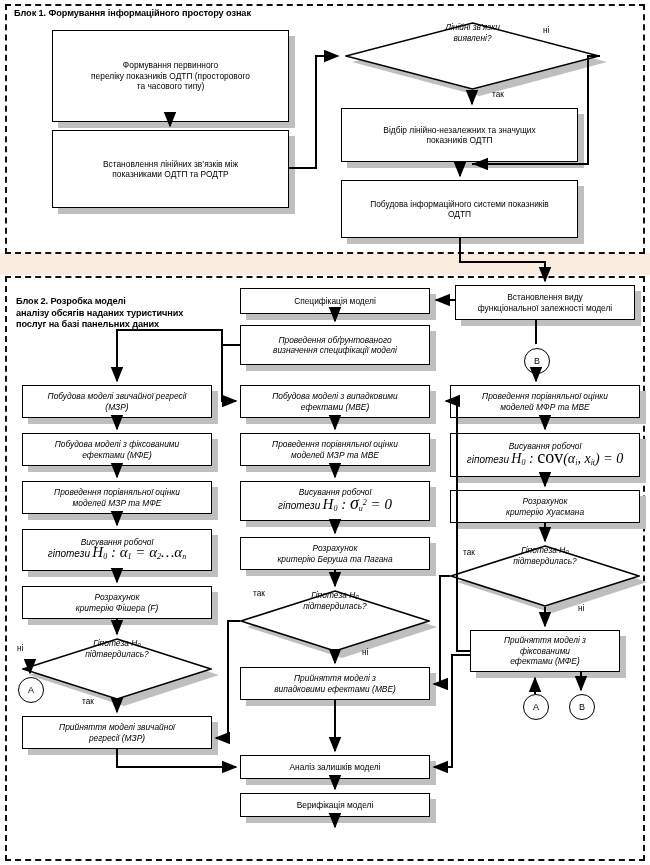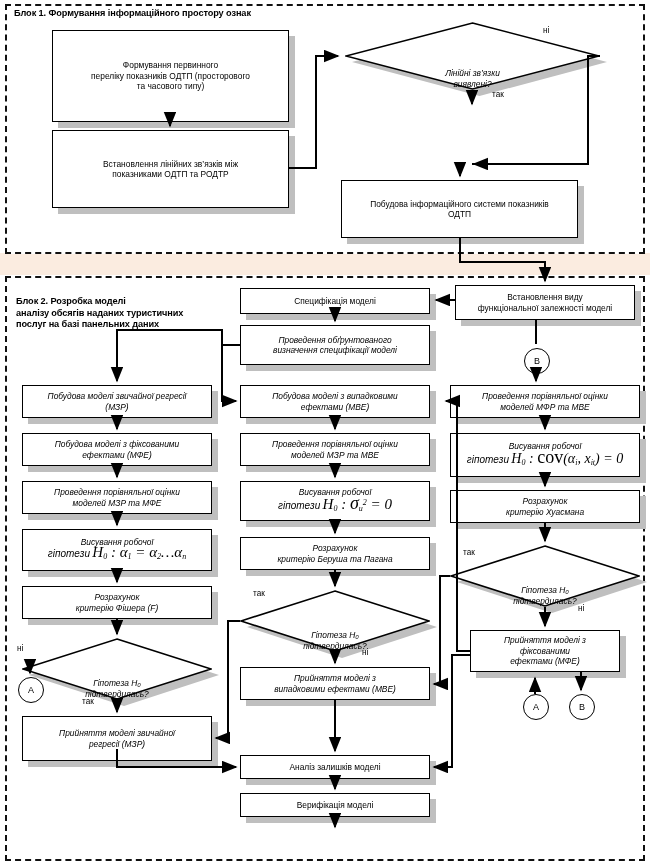--- a/index.html
+++ b/index.html
@@ -18,21 +18,21 @@
        display:flex;align-items:center;justify-content:center;text-align:center;}
   .box .txt{font-size:8.4px;line-height:10.4px;color:#000;padding:0 3px;}
   .italic .txt{font-style:italic;}
 
   
   .dwrap{position:absolute;}
   .dshadow{position:absolute;left:7px;top:6px;width:100%;height:100%;
       background:#bfbfbf;clip-path:polygon(50% 0,100% 50%,50% 100%,0 50%);}
   .diamond{position:absolute;left:0;top:0;width:100%;height:100%;}
   .diamond svg{position:absolute;left:0;top:0;}
-  .dtext{position:absolute;left:0;top:0;width:100%;height:100%;display:flex;align-items:flex-end;justify-content:center;text-align:center;}
+  .dtext{position:absolute;left:0;top:0;width:100%;height:100%;display:flex;align-items:flex-start;justify-content:center;text-align:center;}
   .dtext .txt{font-size:8.4px;line-height:11px;font-style:italic;color:#000;}
 
   
   .conn{position:absolute;width:24px;height:24px;border:1.4px solid #000;border-radius:50%;background:#fff;
         display:flex;align-items:center;justify-content:center;font-size:9px;color:#000;}
 
   .lbl{position:absolute;font-size:8.2px;color:#000;}
 
   svg.wires{position:absolute;left:0;top:0;width:650px;height:865px;pointer-events:none;}
 
@@ -77,20 +77,27 @@
       <svg width="255" height="68" viewBox="0 0 255 68">
           <polygon points="127.5,1 254,34 127.5,67 1,34" fill="#ffffff" stroke="#000" stroke-width="1.6"></polygon>
         </svg>
     </div>
     <div class="dtext">
         <span class="txt" style="white-space: pre-line;">Лінійні зв’язки
 виявлені?</span>
       </div>
   </div>
 
+  <div class="nodewrap" style="left:341px;top:108px;width:237px;height:54px;">
+    <div class="shadow"></div>
+    <div class="box">
+        <span class="txt" style="white-space: pre-line;">Відбір лінійно-незалежних та значущих
+показників ОДТП</span>
+      </div>
+  </div>
 
   <div class="nodewrap" style="left:341px;top:180px;width:237px;height:58px;">
     <div class="shadow"></div>
     <div class="box">
         <span class="txt" style="white-space: pre-line;">Побудова інформаційного системи показників
 ОДТП</span>
       </div>
   </div>
 
   <div class="lbl" style="left:543px;top:26px;">ні</div>
@@ -233,21 +240,21 @@
       <svg width="190" height="62" viewBox="0 0 190 62">
           <polygon points="95,1 189,31 95,61 1,31" fill="#ffffff" stroke="#000" stroke-width="1.6"></polygon>
         </svg>
     </div>
     <div class="dtext">
         <span class="txt" style="white-space: pre-line;">Гіпотеза  H₀
 підтвердилась?</span>
       </div>
   </div>
 
-  <div class="nodewrap italic" style="left:22px;top:716px;width:190px;height:45px;">
+  <div class="nodewrap italic" style="left:22px;top:716px;width:190px;height:33px;">
     <div class="shadow"></div>
     <div class="box">
         <span class="txt" style="white-space: pre-line;">Прийняття моделі звичайної
 регресії (МЗР)</span>
       </div>
   </div>
 
   <div class="conn" style="left:18px;top:677px;">
     <span>A</span>
   </div>

